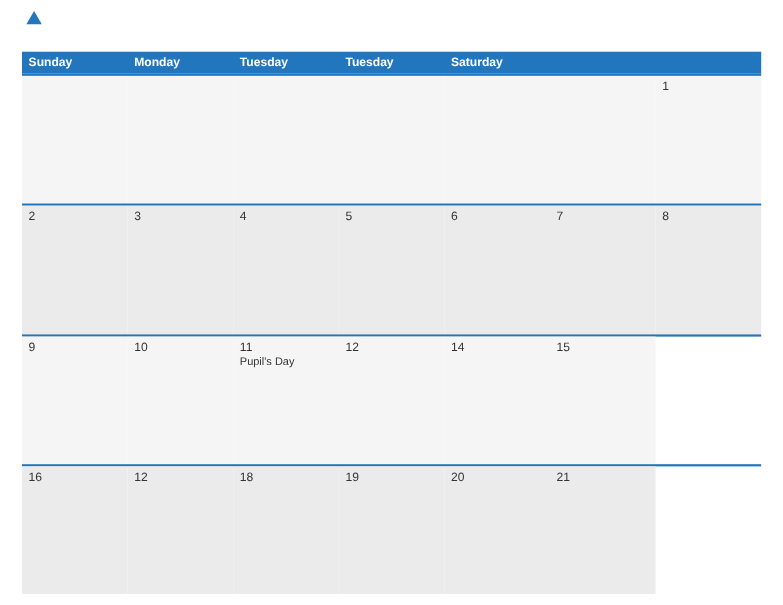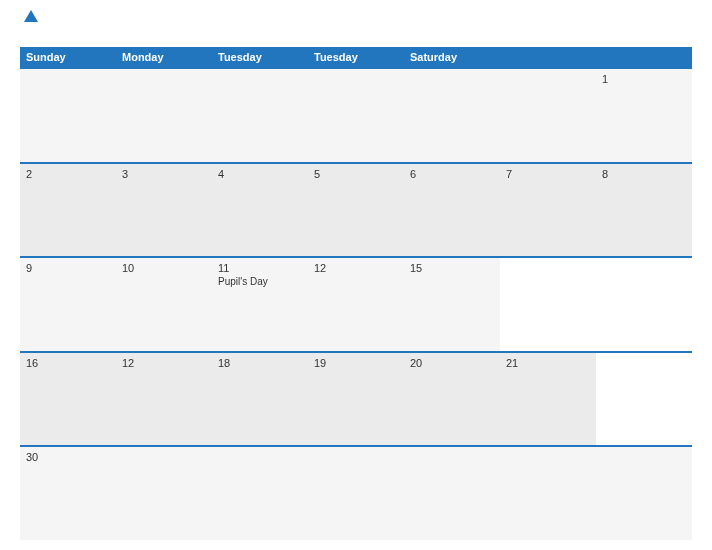--- a/index.html
+++ b/index.html
@@ -199,20 +199,23 @@
             <span class="day-num">10</span>
           </div>
           <div class="cal-cell">
             <span class="day-num">11</span>
             <span class="event-text">Pupil's Day</span>
           </div>
           <div class="cal-cell">
             <span class="day-num">12</span>
           </div>
           <div class="cal-cell">
+            <span class="day-num">14</span>
+          </div>
+          <div class="cal-cell">
             <span class="day-num">15</span>
           </div>
         </div>
         <div class="cal-row">
           <div class="cal-cell">
             <span class="day-num">16</span>
           </div>
           <div class="cal-cell">
             <span class="day-num">12</span>
           </div>
@@ -221,27 +224,16 @@
           </div>
           <div class="cal-cell">
             <span class="day-num">19</span>
           </div>
           <div class="cal-cell">
             <span class="day-num">20</span>
           </div>
           <div class="cal-cell">
             <span class="day-num">21</span>
           </div>
-        </div>
-        <div class="cal-row">
-          <div class="cal-cell">
-            <span class="day-num">30</span>
-          </div>
-          <div class="cal-cell"></div>
-          <div class="cal-cell"></div>
-          <div class="cal-cell"></div>
-          <div class="cal-cell"></div>
-          <div class="cal-cell"></div>
-          <div class="cal-cell"></div>
         </div>
       </div>
   </div>
 </div>
 
 </body></html>

